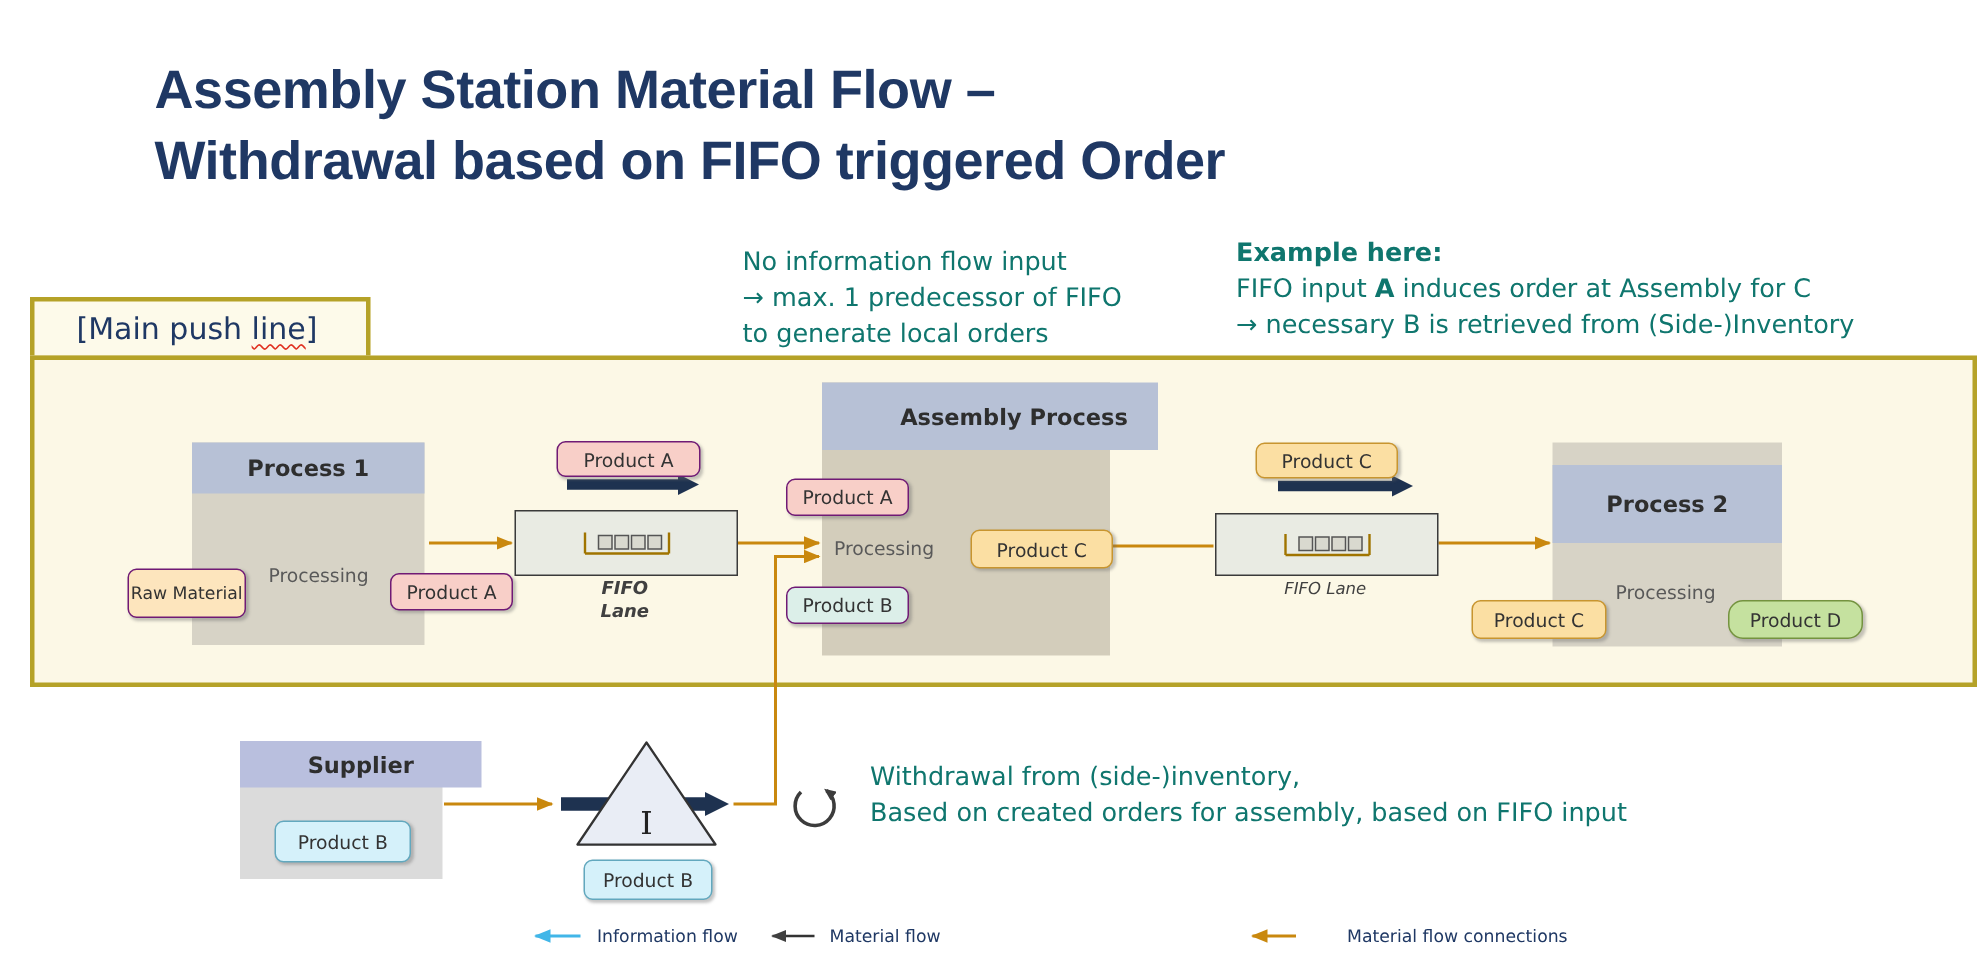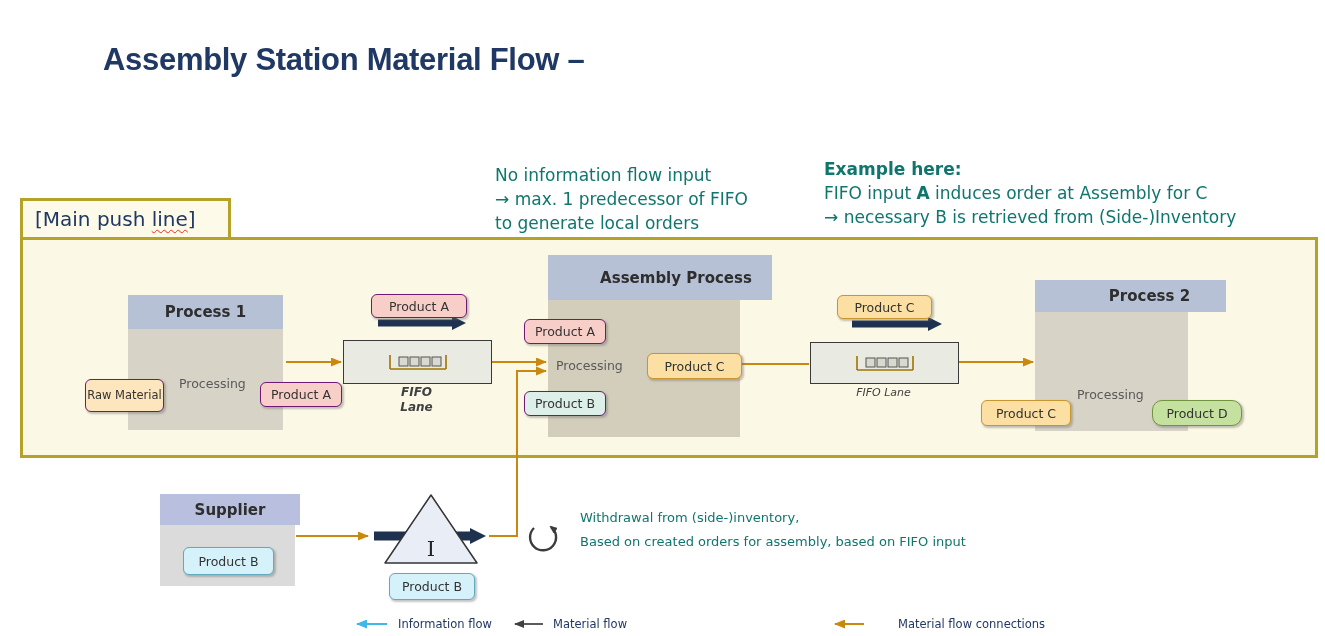--- a/index.html
+++ b/index.html
@@ -1,32 +1,32 @@
 <!DOCTYPE html>
 <html><head>
 <meta charset="utf-8">
 <style>
   html,body{margin:0;padding:0;background:#fff;}
   .page{position:relative;width:1325px;height:636px;background:#fff;overflow:hidden;
         font-family:"DejaVu Sans","Liberation Sans",sans-serif;}
 
   
   .title{position:absolute;left:103px;top:36px;font-family:"Liberation Sans","DejaVu Sans",sans-serif;
-         font-size:31px;font-weight:bold;line-height:47px;color:#1F3864;letter-spacing:-0.3px;}
+         font-size:36px;font-weight:bold;line-height:47px;color:#1F3864;letter-spacing:-0.3px;}
 
   
   .note{position:absolute;font-size:17px;line-height:24px;color:#0f766e;}
   .note-noinfo{left:495px;top:163px;}
   .note-example{left:824px;top:157px;}
   .note-example .hd{font-weight:bold;}
-  .note-withdrawal{left:580px;top:506px;font-size:13px;}
+  .note-withdrawal{left:580px;top:506px;font-size:17px;}
 
   
   .mpl{position:absolute;left:20px;top:198px;width:193px;height:36px;border:3px solid #B5A228;
-       background:#FDFAEA;color:#1F3864;font-size:20px;display:flex;align-items:center;padding-left:12px;}
+       background:#FDFAEA;color:#1F3864;font-size:20px;display:flex;align-items:center;padding-left:28px;}
   .wavy{text-decoration:underline wavy #E03020;text-decoration-thickness:1px;text-underline-offset:3px;}
   .main-frame{position:absolute;left:20px;top:237px;width:1292px;height:215px;border:3px solid #B5A228;
               background:#FCF8E6;}
 
   
   .station-body{position:absolute;}
   .station-header{position:absolute;display:flex;align-items:center;justify-content:center;
                   font-weight:bold;font-size:15px;color:#2E2E2E;}
   .bg-tan{background:#D7D3C6;} .bg-tan2{background:#D3CDBB;} .bg-gray{background:#DBDBDB;}
   .hd-blue{background:#B7C1D6;} .hd-lav{background:#B9BFDE;}
@@ -58,20 +58,21 @@
 
   .overlay{position:absolute;left:0;top:0;width:1325px;height:636px;pointer-events:none;}
 </style>
 </head>
 <body>
 
 <div class="page">
 
   <div class="title">
     <div>Assembly Station Material Flow –</div>
+    <div>Withdrawal based on FIFO triggered Order</div>
   </div>
 
   <div class="note note-noinfo">
     <div>No information flow input</div>
     <div>→ max. 1 predecessor of FIFO</div>
     <div>to generate local orders</div>
   </div>
 
   <div class="note note-example">
     <div class="hd">Example here:</div>
@@ -163,27 +164,27 @@
       <path d="M2,3 V17 M58,3 V17 M2,17 H58" stroke="#A07400" stroke-width="1.6" fill="none"></path>
       <rect x="11" y="5" width="9" height="9" fill="#D9D9CF" stroke="#555"></rect>
       <rect x="22" y="5" width="9" height="9" fill="#D9D9CF" stroke="#555"></rect>
       <rect x="33" y="5" width="9" height="9" fill="#D9D9CF" stroke="#555"></rect>
       <rect x="44" y="5" width="9" height="9" fill="#D9D9CF" stroke="#555"></rect>
     </svg>
   </div>
   <div class="fifo-cap2">FIFO Lane</div>
 
   <div class="station-body bg-tan" style="left:1035px;top:295px;width:153px;height:136px;"></div>
-  <div class="station-header hd-blue" style="left:1035px;top:280px;width:153px;height:32px;padding-left:38px;">Process 2</div>
+  <div class="station-header hd-blue" style="left:1035px;top:310px;width:153px;height:52px;">Process 2</div>
   <div class="pbox fill-orange" style="left:981px;top:400px;width:88px;height:24px;">Product C</div>
   <div class="proc-label" style="left:1077px;top:387px;">Processing</div>
   <div class="pbox fill-green" style="left:1152px;top:400px;width:88px;height:24px;">Product D</div>
 
   <div class="station-body bg-gray" style="left:160px;top:494px;width:135px;height:92px;"></div>
-  <div class="station-header hd-lav" style="left:160px;top:494px;width:140px;height:31px;">Supplier</div>
+  <div class="station-header hd-lav" style="left:160px;top:494px;width:161px;height:31px;">Supplier</div>
   <div class="pbox fill-blue" style="left:183px;top:547px;width:89px;height:26px;">Product B</div>
 
   <div class="pbox fill-blue" style="left:389px;top:573px;width:84px;height:25px;">Product B</div>
 
   <div class="note note-withdrawal">
     <div>Withdrawal from (side-)inventory,</div>
     <div>Based on created orders for assembly, based on FIFO input</div>
   </div>
 
   <div class="legend-item" style="left:345px;">

